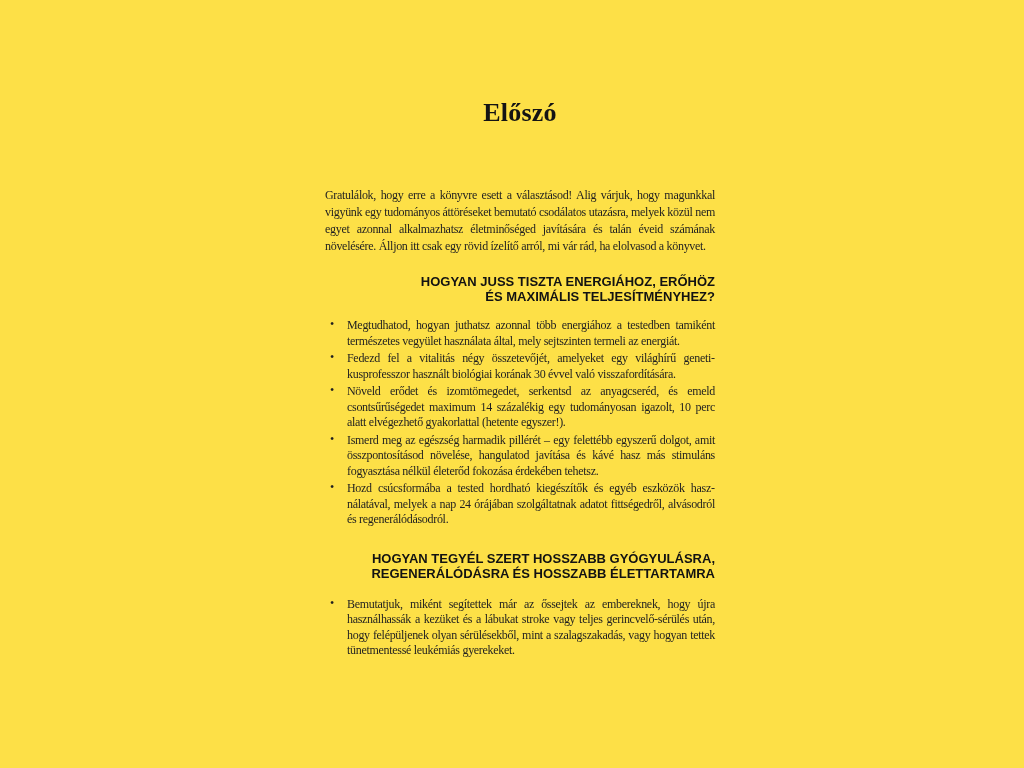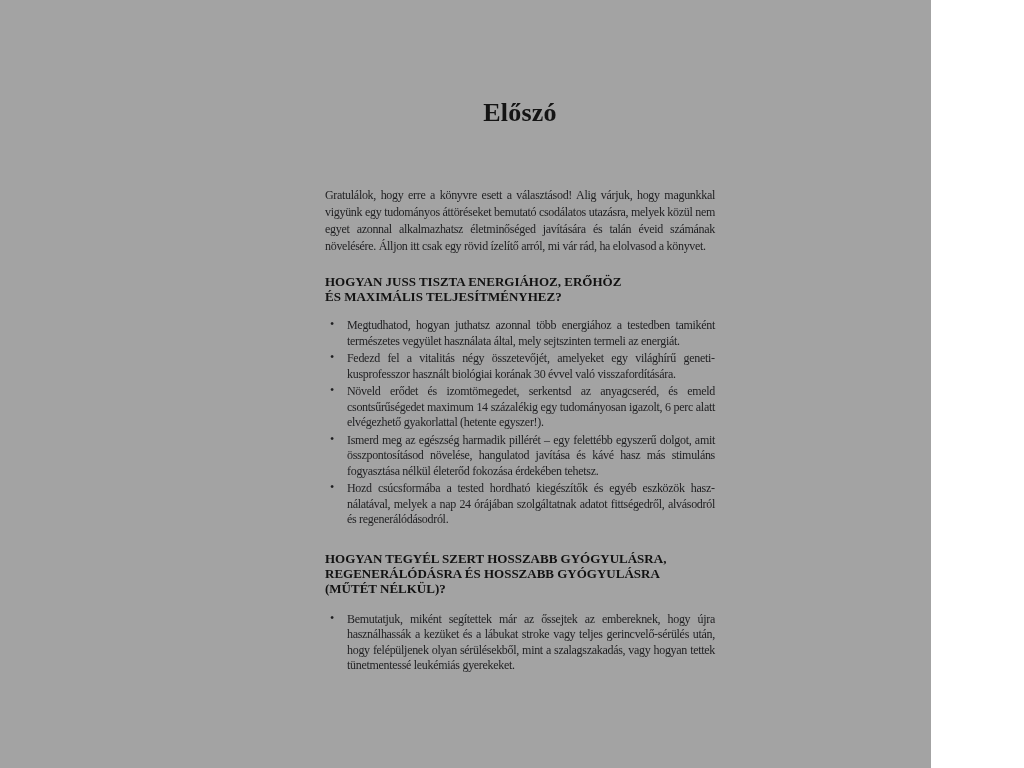--- a/index.html
+++ b/index.html
@@ -5,23 +5,23 @@
   html, body {
     margin: 0;
     padding: 0;
     width: 1024px;
     height: 768px;
     background: #ffffff;
     overflow: hidden;
   }
   .page {
     position: relative;
-    width: 931px;
+    width: 1024px;
     height: 768px;
-    background: #a3a3a3;
+    background: #fde047;
   }
   .column {
     position: absolute;
     left: 325px;
     top: 0;
     width: 390px;
     color: #1e1e20;
   }
   .chapter-title {
     margin: 99px 0 0 0;
@@ -37,25 +37,25 @@
     margin-top: 60px;
     font-family: Liberation Serif, serif;
     font-size: 12px;
     line-height: 17px;
     letter-spacing: -0.3px;
     text-align: justify;
     hyphens: manual;
   }
   .section-heading {
     margin-top: 19px;
-    font-family: Liberation Serif, serif;
+    font-family: Liberation Sans, sans-serif;
     font-weight: bold;
     font-size: 13px;
     line-height: 15px;
-    text-align: left;
+    text-align: right;
     color: #121212;
   }
   .section-heading.second {
     margin-top: 23px;
   }
   .bullet-list {
     list-style: none;
     margin: 14px 0 0 0;
     padding: 0;
     font-family: "Liberation Serif", "DejaVu Serif", serif;
@@ -102,36 +102,35 @@
       <li class="bullet-item">
         <span class="bullet-marker">•</span>
         <span>Megtudhatod, hogyan juthatsz azonnal több energiához a testedben ta­miként természetes vegyület használata által, mely sejtszinten termeli az energiát.</span>
       </li>
       <li class="bullet-item">
         <span class="bullet-marker">•</span>
         <span>Fedezd fel a vitalitás négy összetevőjét, amelyeket egy világhírű geneti­kusprofesszor használt biológiai korának 30 évvel való visszafordítására.</span>
       </li>
       <li class="bullet-item">
         <span class="bullet-marker">•</span>
-        <span>Növeld erődet és izomtömegedet, serkentsd az anyagcseréd, és emeld csontsűrűségedet maximum 14 százalékig egy tudományosan igazolt, 6 perc alatt elvégezhető gyakorlattal (hetente egyszer!).</span>
+        <span>Növeld erődet és izomtömegedet, serkentsd az anyagcseréd, és emeld csontsűrűségedet maximum 14 százalékig egy tudományosan igazolt, 10 perc alatt elvégezhető gyakorlattal (hetente egyszer!).</span>
       </li>
       <li class="bullet-item">
         <span class="bullet-marker">•</span>
         <span>Ismerd meg az egészség harmadik pillérét – egy felettébb egyszerű dolgot, amit összpontosításod növelése, hangulatod javítása és kávé hasz más sti­muláns fogyasztása nélkül életerőd fokozása érdekében tehetsz.</span>
       </li>
       <li class="bullet-item">
         <span class="bullet-marker">•</span>
         <span>Hozd csúcsformába a tested hordható kiegészítők és egyéb eszközök hasz­nálatával, melyek a nap 24 órájában szolgáltatnak adatot fittségedről, al­vásodról és regenerálódásodról.</span>
       </li>
     </ul>
 
     <h2 class="section-heading second">
       <div>HOGYAN TEGYÉL SZERT HOSSZABB GYÓGYULÁSRA,</div>
-      <div>REGENERÁLÓDÁSRA ÉS HOSSZABB GYÓGYULÁSRA</div>
-      <div>(MŰTÉT NÉLKÜL)?</div>
+      <div>REGENERÁLÓDÁSRA ÉS HOSSZABB ÉLETTARTAMRA</div>
     </h2>
 
     <ul class="bullet-list second">
       <li class="bullet-item">
         <span class="bullet-marker">•</span>
         <span>Bemutatjuk, miként segítettek már az őssejtek az embereknek, hogy újra használhassák a kezüket és a lábukat stroke vagy teljes gerincvelő-sérülés után, hogy felépüljenek olyan sérülésekből, mint a szalagszakadás, vagy hogyan tettek tünetmentessé leukémiás gyerekeket.</span>
       </li>
     </ul>
 
   </div>

